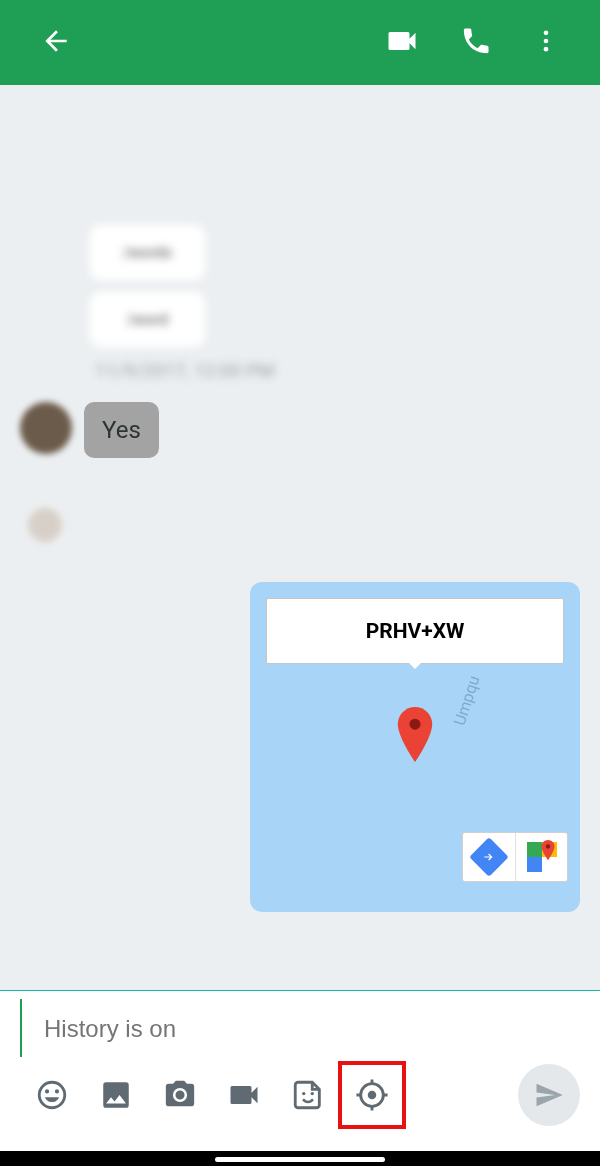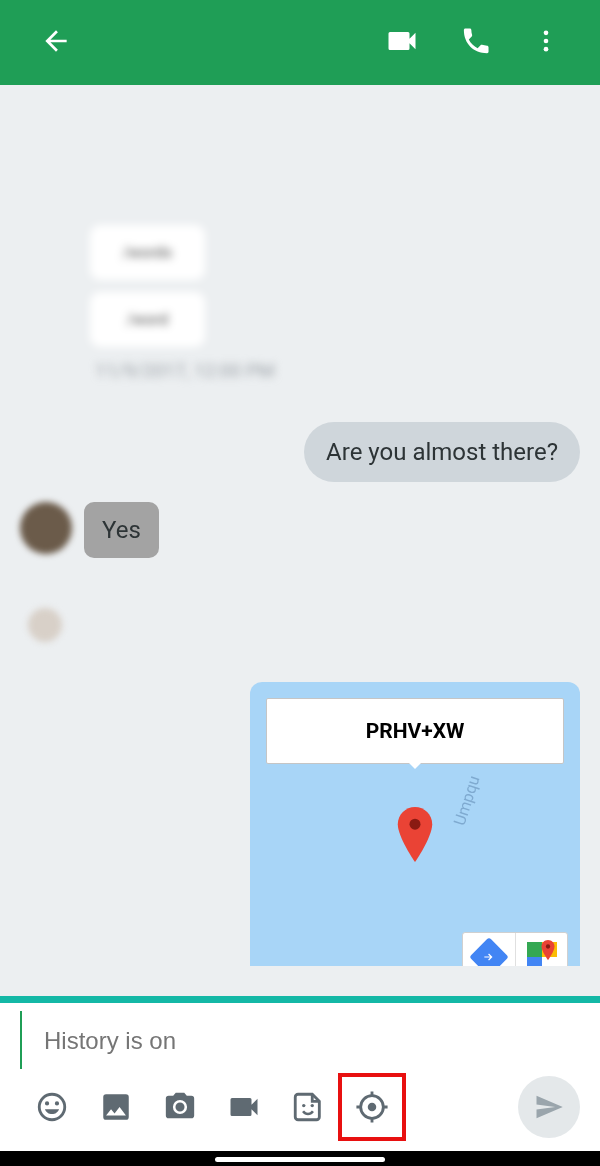--- a/index.html
+++ b/index.html
@@ -148,22 +148,22 @@
     .gmap-icon .tr{position:absolute;top:0;right:0;width:15px;height:15px;background:#FBBC05}
     .gmap-icon .bl{position:absolute;bottom:0;left:0;width:15px;height:15px;background:#4285F4}
     .gmap-icon .br{position:absolute;bottom:0;right:0;width:15px;height:15px;background:#fff}
     .gmap-icon .pinlet{position:absolute;top:-2px;right:0px;}
 
     
     .compose {
       position: absolute;
       left: 0; right: 0; bottom: 15px;
       background: #fff;
-      padding: 8px 0 12px 0;
-      border-top: 7px solid #14b8a6;
+      padding: 8px 0 24px 0;
+      border-top: 1px solid #14b8a6;
     }
     .compose-input {
       width: 100%;
       font-size: 24px;
       color: #5f6a72;
       padding: 16px 22px 14px 22px;
       border: none;
       outline: none;
       border-left: 2px solid #1f9e56;
       margin-left: 20px;
@@ -237,23 +237,20 @@
 </div>
 
 <div class="chat">
 
   <div class="blurred-block">
     <div class="blurred-msg">/words</div>
     <div class="blurred-msg">/word</div>
     <div class="blurred-date">11/9/2017, 12:00 PM</div>
   </div>
 
-  <div class="msg-right">
-    <div class="bubble">Are you almost there?</div>
-  </div>
 
   <div class="msg-left">
     <div class="avatar"></div>
     <div class="bubble">Yes</div>
   </div>
 
   <div class="msg-left">
     <div class="avatar small"></div>
   </div>
 

